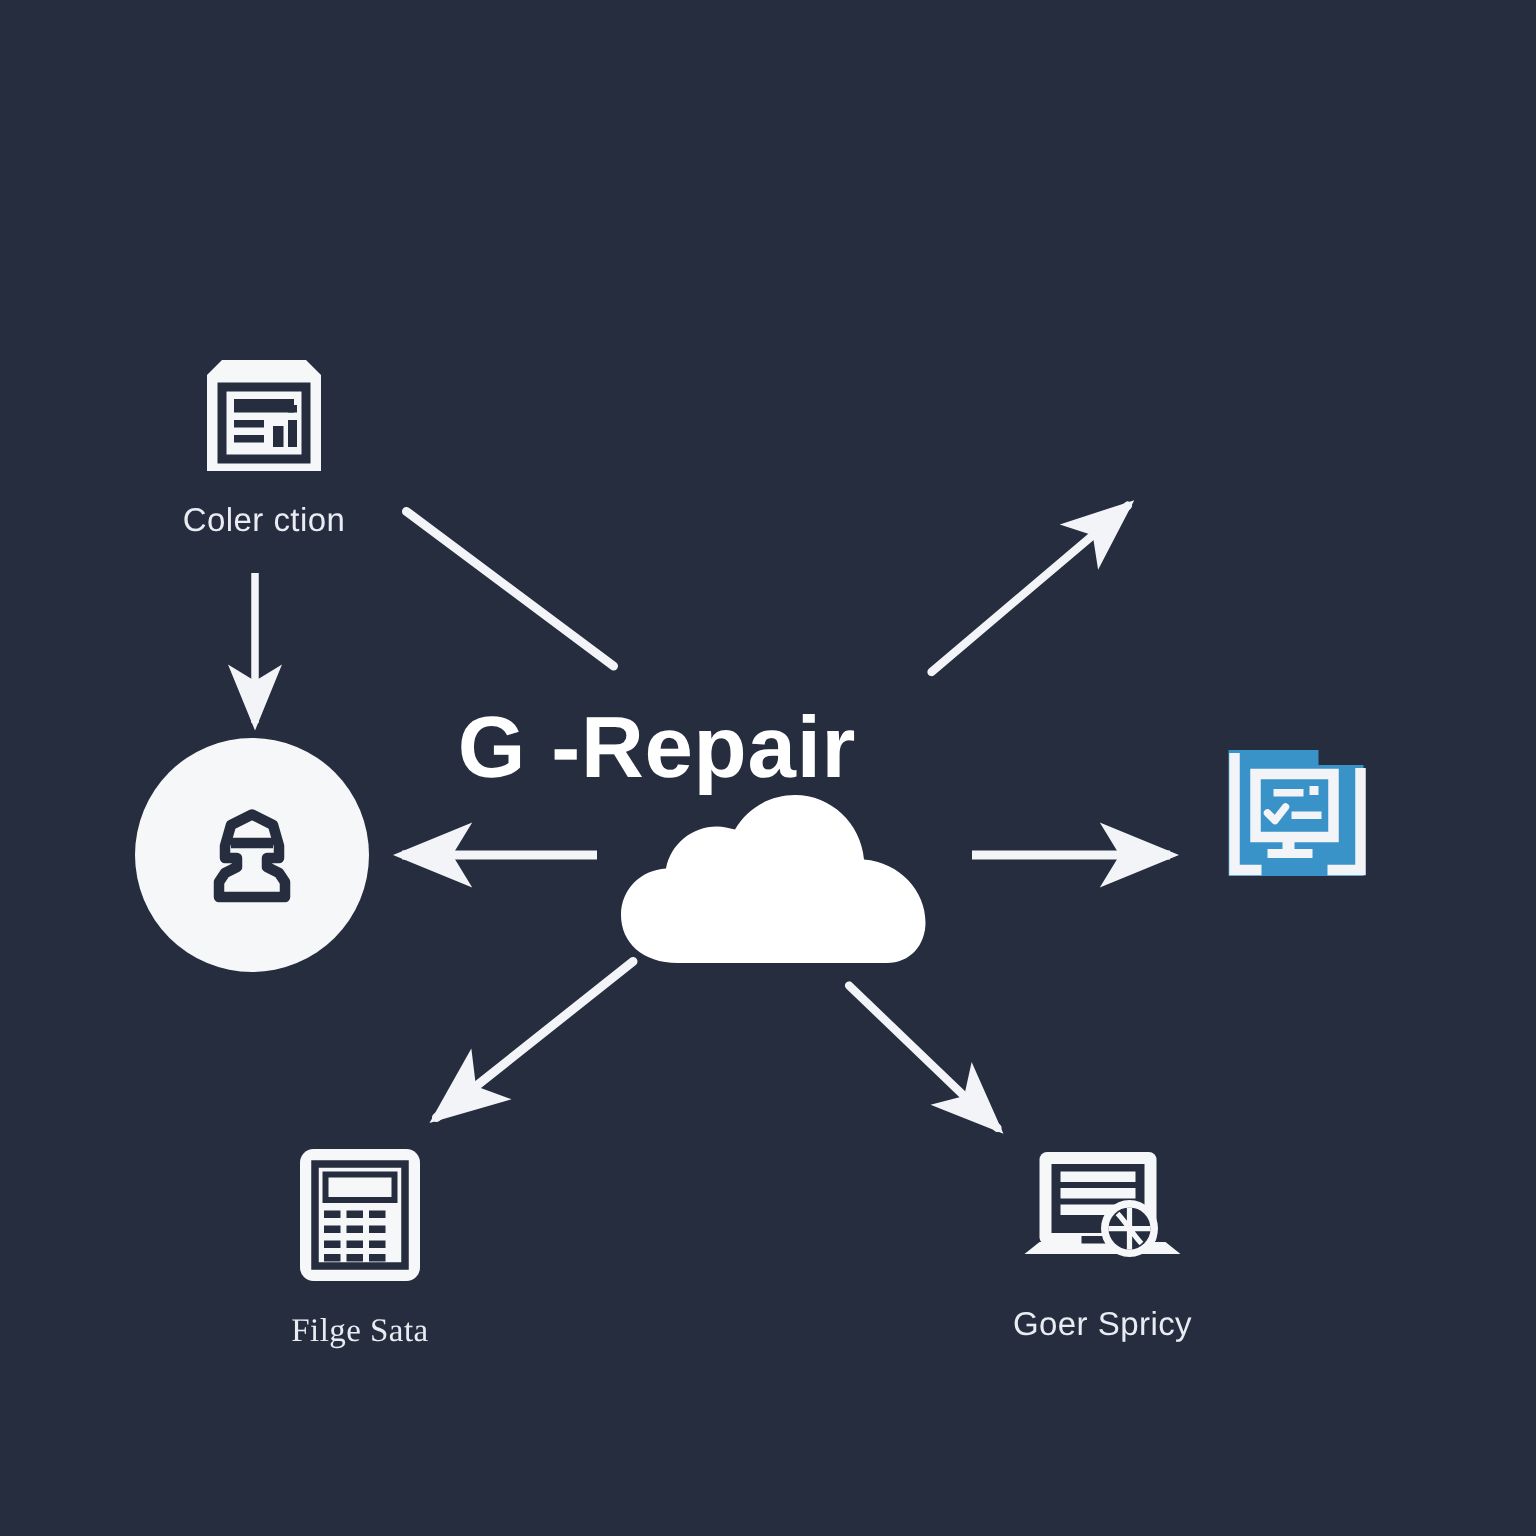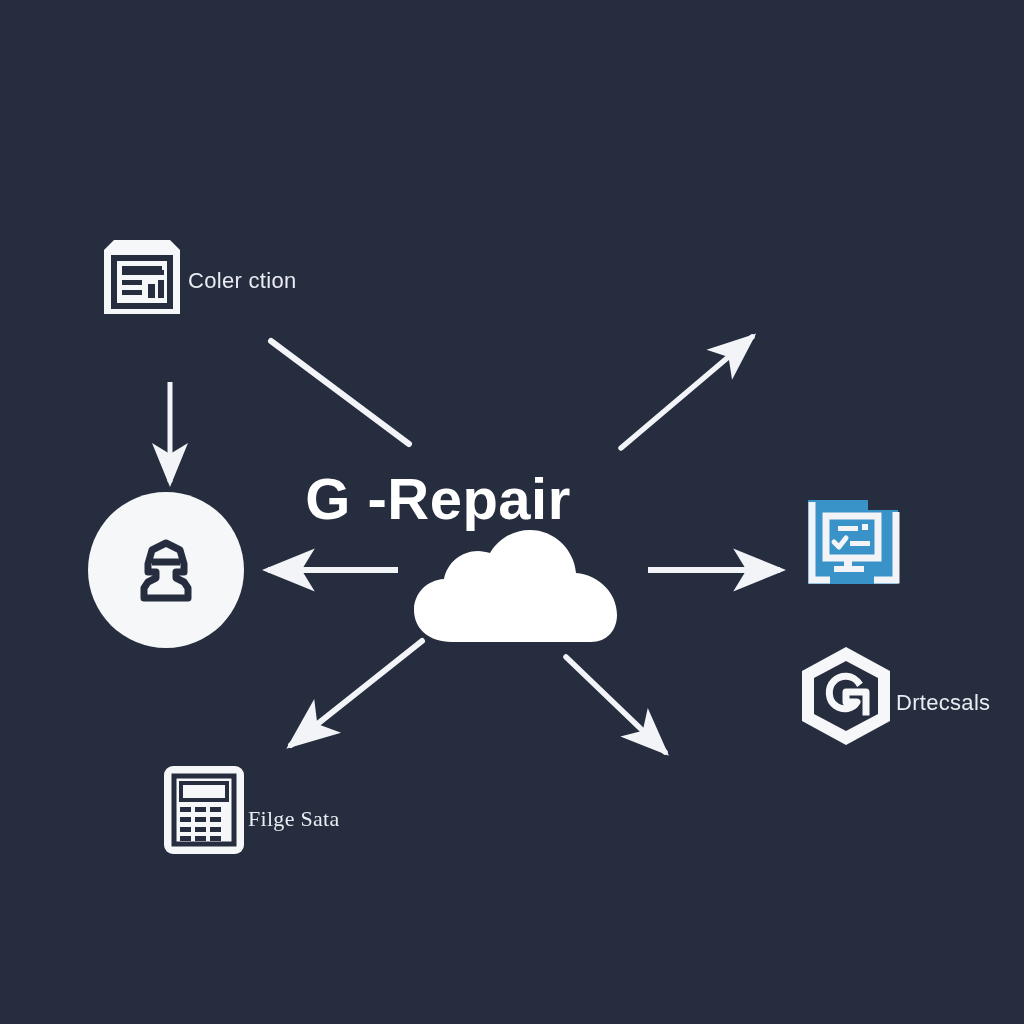--- a/index.html
+++ b/index.html
@@ -36,21 +36,21 @@
     left: 404px;
     top: 530px;
     width: 230px;
     height: 115px;
   }
 
   
   .node {
     position: absolute;
     display: flex;
-    flex-direction: row;
+    flex-direction: column;
     align-items: center;
   }
   .node-icon {
     display: block;
     line-height: 0;
   }
   .node-label {
     margin-top: 14px;
     color: #e9ecf2;
     font-size: 22px;
@@ -173,31 +173,20 @@
         <rect x="38" y="34" width="20" height="5" fill="#f2f4f8"></rect>
         <rect x="62" y="32" width="6" height="6" fill="#f2f4f8"></rect>
         <path d="M34,50 L39,55 L46,46" fill="none" stroke="#f2f4f8" stroke-width="5" stroke-linecap="round" stroke-linejoin="round"></path>
         <rect x="50" y="49" width="20" height="5" fill="#f2f4f8"></rect>
         <rect x="44" y="66" width="8" height="10" fill="#f2f4f8"></rect>
         <rect x="34" y="74" width="30" height="6" fill="#f2f4f8"></rect>
       </svg>
     </span>
   </div>
 
-  <div class="node" id="node-details">
-    <span class="node-icon">
-      <svg width="100" height="104" viewBox="0 0 100 104" aria-hidden="true">
-        <path d="M50,3 L94,27 L94,77 L50,101 L6,77 L6,27 Z" fill="#f6f7f9"></path>
-        <path d="M50,17 L82,34 L82,70 L50,87 L18,70 L18,34 Z" fill="#252d3e"></path>
-        <path d="M62,38 C57,31 45,30 38,37 C31,44 32,57 40,62 C47,67 57,65 61,58
-                 L50,58 L50,48 L70,48 L70,68" fill="none" stroke="#f6f7f9" stroke-width="7" stroke-linejoin="round" stroke-linecap="square"></path>
-      </svg>
-    </span>
-    <span class="node-label">Drtecsals</span>
-  </div>
 
   <div class="node" id="node-filedata">
     <span class="node-icon">
       <svg width="88" height="92" viewBox="0 0 88 92" aria-hidden="true">
         <rect x="4" y="2" width="80" height="88" rx="9" fill="#f6f7f9"></rect>
         <rect x="14" y="12" width="60" height="68" fill="none" stroke="#252d3e" stroke-width="5"></rect>
         <rect x="21" y="19" width="46" height="17" fill="none" stroke="#252d3e" stroke-width="4"></rect>
         <g fill="#252d3e">
           <rect x="20" y="43" width="11" height="5"></rect>
           <rect x="35" y="43" width="11" height="5"></rect>
@@ -210,14 +199,33 @@
           <rect x="50" y="63" width="11" height="5"></rect>
           <rect x="20" y="72" width="11" height="5"></rect>
           <rect x="35" y="72" width="11" height="5"></rect>
           <rect x="50" y="72" width="11" height="5"></rect>
         </g>
       </svg>
     </span>
     <span class="node-label">Filge Sata</span>
   </div>
 
+  <div class="node" id="node-goerspricy">
+    <span class="node-icon">
+      <svg width="112" height="88" viewBox="0 0 112 88" aria-hidden="true">
+        <rect x="14" y="4" width="78" height="62" rx="5" fill="#f6f7f9"></rect>
+        <rect x="22" y="12" width="62" height="46" fill="#252d3e"></rect>
+        <g fill="#f6f7f9">
+          <rect x="28" y="17" width="50" height="7"></rect>
+          <rect x="28" y="28" width="50" height="7"></rect>
+          <rect x="28" y="39" width="50" height="7"></rect>
+        </g>
+        <path d="M4,72 L108,72 L98,64 L14,64 Z" fill="#f6f7f9"></path>
+        <rect x="42" y="60" width="26" height="5" fill="#252d3e"></rect>
+        <circle cx="74" cy="55" r="19" fill="#f6f7f9"></circle>
+        <circle cx="74" cy="55" r="14" fill="#252d3e"></circle>
+        <path d="M60,55 L88,55 M74,41 L74,69 M66,45 C71,50 77,60 82,65" stroke="#f6f7f9" stroke-width="3.5" fill="none"></path>
+      </svg>
+    </span>
+    <span class="node-label">Goer Spricy</span>
+  </div>
 
 </div>
 
 </body></html>

